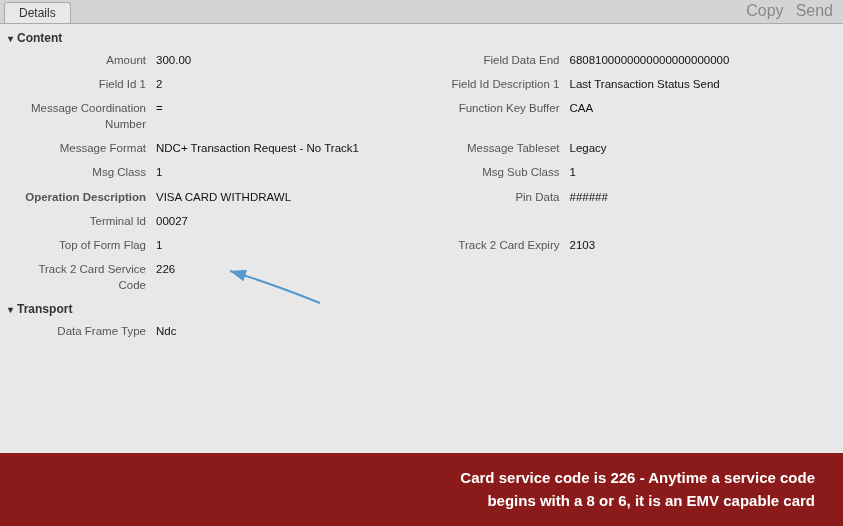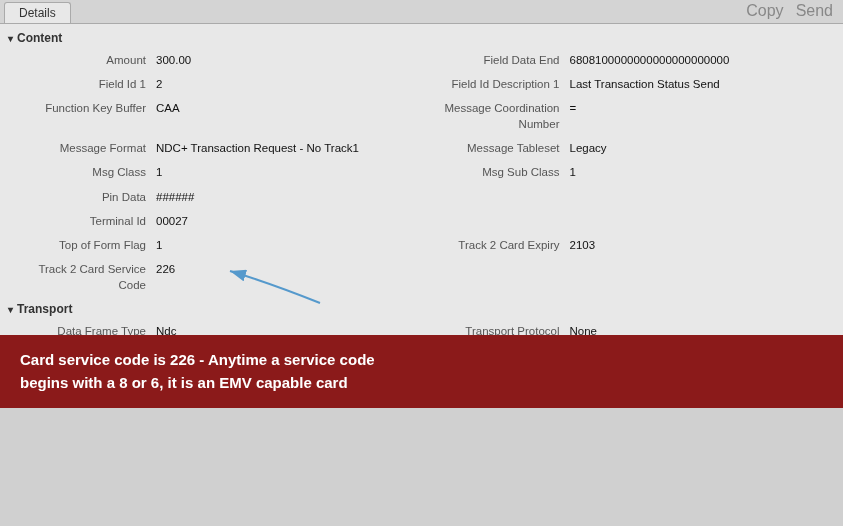--- a/index.html
+++ b/index.html
@@ -10,21 +10,21 @@
       width: 843px;
       height: 526px;
       overflow: hidden;
       display: flex;
       flex-direction: column;
     }
 
     .window {
       display: flex;
       flex-direction: column;
-      height: 408px;
+      height: 526px;
       background: #e5e5e5;
     }
 
     .tab-bar {
       display: flex;
       align-items: center;
       background: #d4d4d4;
       border-bottom: 1px solid #aaa;
       padding: 2px 4px 0 4px;
       justify-content: space-between;
@@ -128,22 +128,22 @@
       line-height: 1.4;
     }
 
     .data-cell.bold-label .label {
       font-weight: bold;
     }
 
     .bottom-banner {
       background: #8b1a1a;
       color: white;
-      text-align: left;
-      padding: 14px 20px;
+      text-align: right;
+      padding: 14px 28px;
       font-size: 15px;
       font-weight: bold;
       line-height: 1.5;
       flex-shrink: 0;
     }
 
     .transport-section {
       margin-top: 2px;
     }
   </style>
@@ -187,27 +187,27 @@
           <span class="value">2</span>
         </div>
         <div class="data-cell">
           <span class="label">Field Id Description 1</span>
           <span class="value">Last Transaction Status Send</span>
         </div>
       </div>
 
       <div class="data-grid">
         <div class="data-cell">
+          <span class="label">Message Coordination Number</span>
+          <span class="value">=</span>
+        </div>
+        <div class="data-cell">
           <span class="label">Function Key Buffer</span>
           <span class="value">CAA</span>
         </div>
-        <div class="data-cell">
-          <span class="label">Message Coordination Number</span>
-          <span class="value">=</span>
-        </div>
       </div>
 
       <div class="data-grid">
         <div class="data-cell">
           <span class="label">Message Format</span>
           <span class="value">NDC+ Transaction Request - No Track1</span>
         </div>
         <div class="data-cell">
           <span class="label">Message Tableset</span>
           <span class="value">Legacy</span>
@@ -219,20 +219,24 @@
           <span class="label">Msg Class</span>
           <span class="value">1</span>
         </div>
         <div class="data-cell">
           <span class="label">Msg Sub Class</span>
           <span class="value">1</span>
         </div>
       </div>
 
       <div class="data-grid">
+        <div class="data-cell bold-label">
+          <span class="label">Operation Description</span>
+          <span class="value">VISA CARD WITHDRAWL</span>
+        </div>
         <div class="data-cell">
           <span class="label">Pin Data</span>
           <span class="value">######</span>
         </div>
       </div>
 
       <div class="data-grid">
         <div class="data-cell">
           <span class="label">Terminal Id</span>
           <span class="value">00027</span>
@@ -278,24 +282,20 @@
         <div class="section-header">
           <span class="arrow">▾</span>
           <span>Transport</span>
         </div>
 
         <div class="data-grid">
           <div class="data-cell">
             <span class="label">Data Frame Type</span>
             <span class="value">Ndc</span>
           </div>
-          <div class="data-cell">
-            <span class="label">Transport Protocol</span>
-            <span class="value">None</span>
-          </div>
         </div>
       </div>
 
     </div>
   </div>
 
   <div class="bottom-banner">
     <div>Card service code is 226 - Anytime a service code</div>
     <div>begins with a 8 or 6, it is an EMV capable card</div>
   </div>

